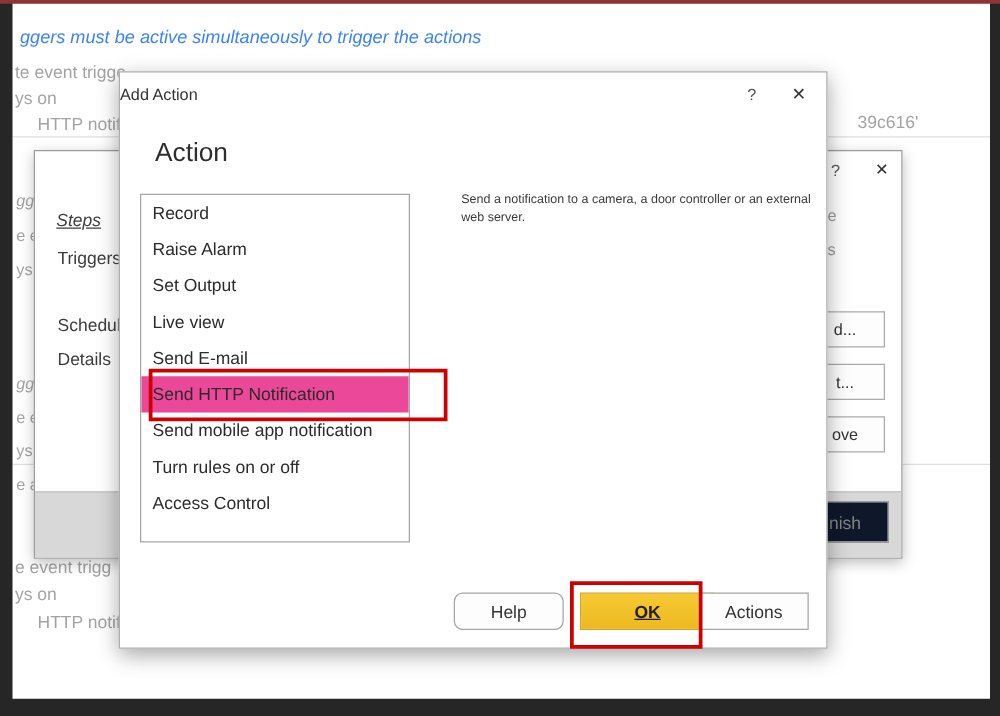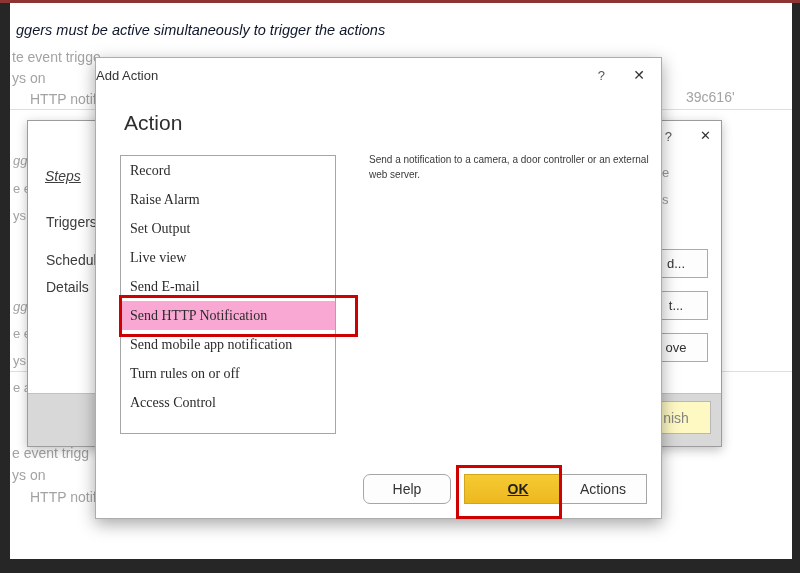--- a/index.html
+++ b/index.html
@@ -9,21 +9,21 @@
     font-family:"Liberation Sans","DejaVu Sans",sans-serif;
   }
   
   .frame-left{position:absolute;left:0;top:0;width:10px;height:100%;background:#262626;z-index:5;}
   .frame-right{position:absolute;right:0;top:0;width:8px;height:100%;background:#262626;z-index:5;}
   .frame-bottom{position:absolute;left:0;bottom:0;width:100%;height:14px;background:#262626;z-index:5;}
   .top-line{position:absolute;left:0;top:0;width:100%;height:3px;background:#8d3434;z-index:6;}
 
   
   .bgtext{position:absolute;color:#a3a3a3;font-size:14px;white-space:nowrap;z-index:0;}
-  .bgitalic{font-style:italic;color:#0f172a;font-size:14.5px;}
+  .bgitalic{font-style:italic;color:#3b82f6;font-size:14.5px;}
   .hline{position:absolute;left:10px;right:8px;height:1px;background:#dedede;z-index:0;}
   .lfrag{position:absolute;left:13px;color:#a3a3a3;font-size:13px;z-index:0;white-space:nowrap;}
 
   
   .wizard{
     position:absolute;left:27px;top:120px;width:693px;height:325px;
     background:#fff;border:1px solid #9c9c9c;
     box-shadow:0 3px 10px rgba(0,0,0,.25);z-index:1;
   }
   .wiz-help{position:absolute;top:8px;right:49px;font-size:13px;color:#555;cursor:default;}
@@ -33,42 +33,42 @@
   .step.selected{background:#c9c9c9;}
   .wiz-frag{position:absolute;left:634px;color:#9a9a9a;font-size:13px;}
   .wiz-btn{
     position:absolute;left:616px;width:64px;height:29px;
     background:#fdfdfd;border:1px solid #ababab;font-size:13px;color:#333;
     font-family:inherit;
   }
   .wiz-footer{position:absolute;left:0;bottom:0;width:100%;height:52px;background:#d8d8d8;border-top:1px solid #c2c2c2;}
   .wiz-finish{
     position:absolute;left:613px;top:280px;width:70px;height:33px;
-    background:#fef9c3;border:1px solid #b8b8b8;color:#858585;font-size:14px;
+    background:#0f172a;border:1px solid #b8b8b8;color:#858585;font-size:14px;
     font-family:inherit;
   }
 
   
   .dialog{
     position:absolute;left:95px;top:57px;width:565px;height:460px;
     background:#fff;border:1px solid #acacac;
     box-shadow:0 5px 16px rgba(0,0,0,.35);z-index:2;
   }
   .dlg-title{position:absolute;top:10px;left:0;width:100%;text-align:left;font-size:13px;color:#333;}
   .dlg-help{position:absolute;top:10px;right:56px;font-size:13px;color:#555;cursor:default;}
   .dlg-close{position:absolute;top:9px;right:16px;font-size:14px;color:#333;font-weight:bold;cursor:default;}
   .heading{position:absolute;top:53px;font-size:21px;font-weight:400;color:#2e2e2e;}
   .h-action{left:28px;}
   .h-desc{left:273px;}
   .listbox{
-    position:absolute;left:24px;top:97px;width:214px;height:277px;
-    border:1px solid #a6a6a6;background:#fff;overflow:hidden;font-family:Liberation Serif, serif;
+    position:absolute;left:16px;top:97px;width:214px;height:277px;
+    border:1px solid #a6a6a6;background:#fff;overflow:hidden;
   }
   .litem{height:29px;line-height:29px;padding:0 9px;font-size:14px;color:#2b2b2b;white-space:nowrap;cursor:default;}
-  .litem.selected{background:#f9a8d4;}
+  .litem.selected{background:#ec4899;}
   .desc-p{position:absolute;left:273px;top:95px;width:285px;font-size:10px;color:#3a3a3a;line-height:1.45;}
   .dlg-btn{
     position:absolute;top:416px;height:30px;
     background:#fdfdfd;border:1px solid #a6a6a6;font-size:14px;color:#333;
     font-family:inherit;cursor:default;
   }
   .btn-help{left:267px;width:88px;border-radius:7px;}
   .btn-ok{
     left:368px;width:108px;
     background:linear-gradient(#f6ca33,#edb81f);
@@ -102,21 +102,21 @@
 
 <div class="bgtext" style="left:12px;top:445px;">e event trigg</div>
 <div class="bgtext" style="left:12px;top:467px;">ys on</div>
 <div class="bgtext" style="left:30px;top:489px;">HTTP notifica</div>
 
 <div class="wizard">
   <span class="wiz-help">?</span>
   <span class="wiz-close">✕</span>
 
   <div class="steps-title">Steps</div>
-  <div class="step" style="top:73px;margin-top:16px;">Triggers</div>
+  <div class="step" style="top:73px;">Triggers</div>
   <div class="step" style="top:127px;">Schedule</div>
   <div class="step" style="top:154px;">Details</div>
 
   <div class="wiz-frag" style="top:44px;">e</div>
   <div class="wiz-frag" style="top:71px;">s</div>
 
   <button class="wiz-btn" style="top:128px;">d...</button>
   <button class="wiz-btn" style="top:170px;">t...</button>
   <button class="wiz-btn" style="top:212px;">ove</button>
 

